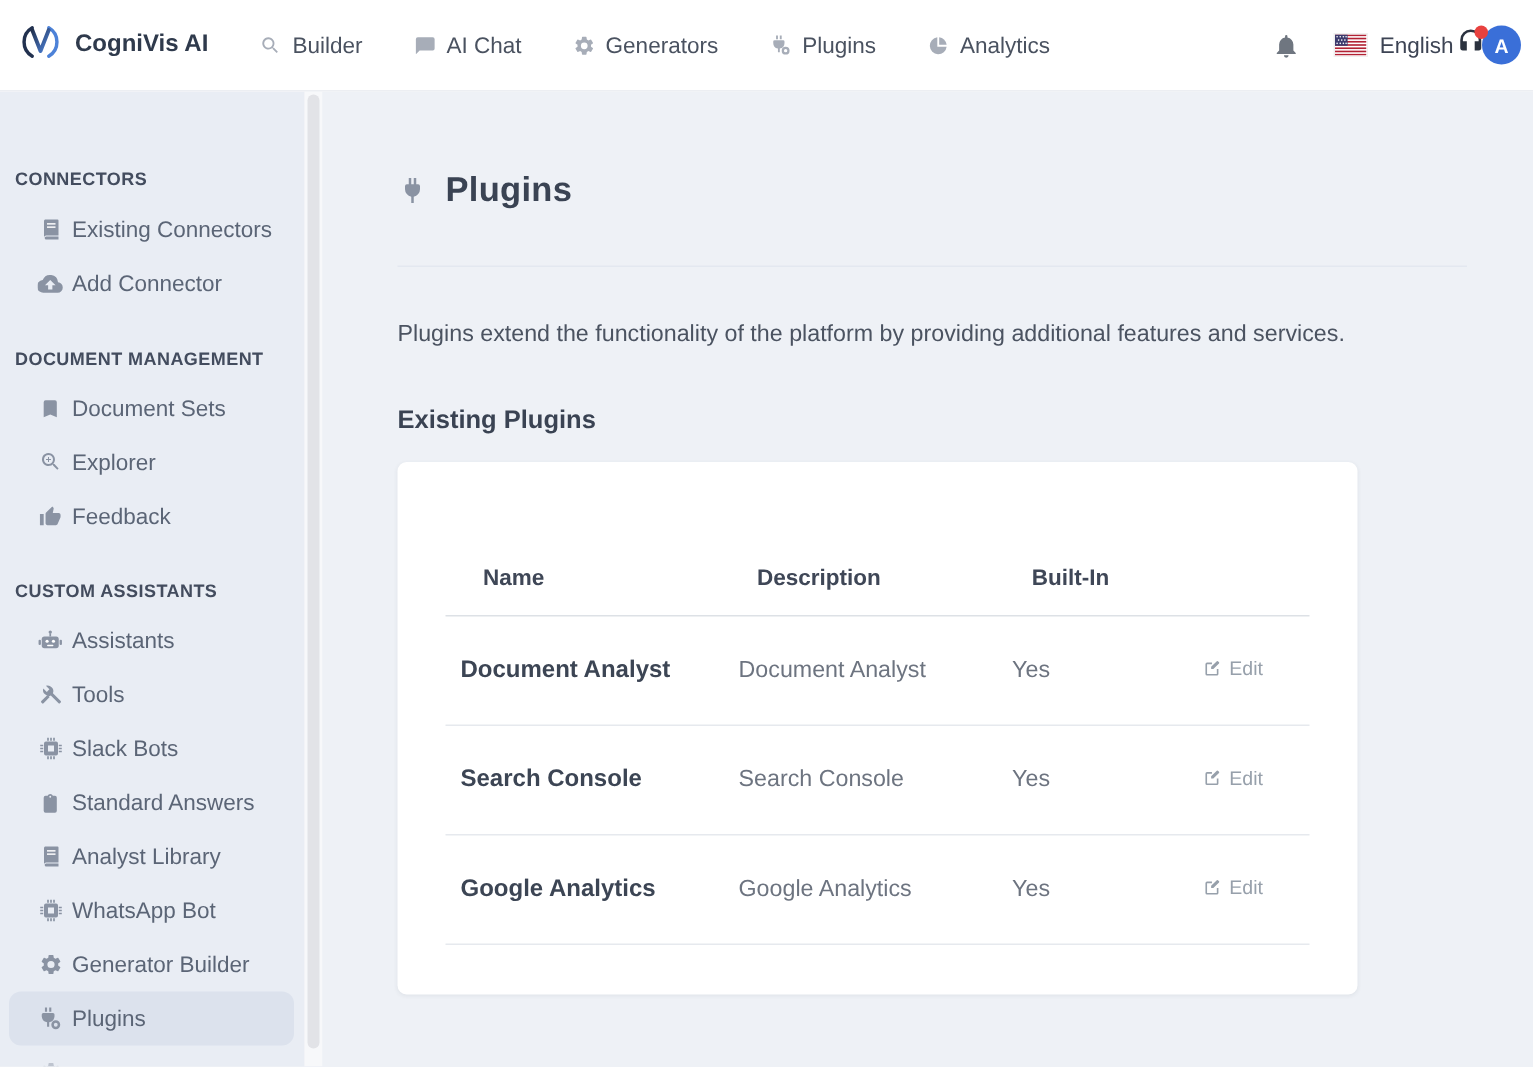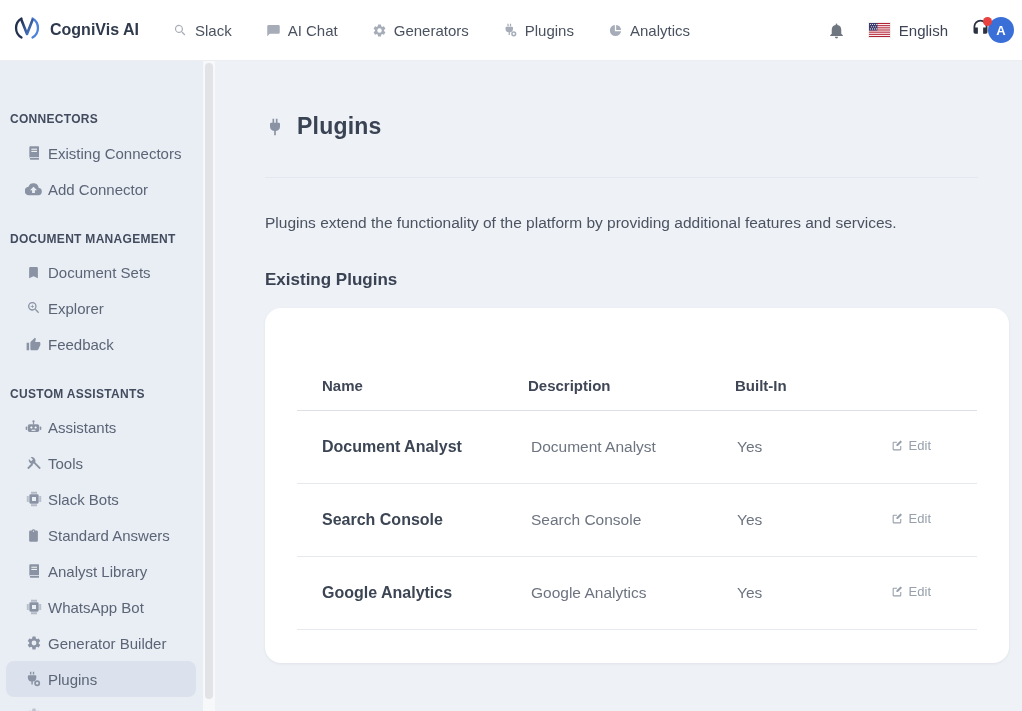--- a/index.html
+++ b/index.html
@@ -10,21 +10,21 @@
   .topbar { position:absolute; top:0; left:0; right:0; height:61px; background:#fff;
             border-bottom:1px solid #eceef2; display:flex; align-items:center; z-index:10; }
   .brand { display:flex; align-items:center; gap:9px; padding-left:13px; width:162px; flex:none; }
   .brand-name { font-size:16px; font-weight:bold; color:#2f3a4c; white-space:nowrap; }
   .mainnav { display:flex; align-items:center; gap:34px; margin-left:11px; }
   .nav-item { display:flex; align-items:center; gap:7px; font-size:15px; color:#4a5260; cursor:pointer; white-space:nowrap; }
   .nav-item .ic { color:#a7adb8; display:flex; }
   .topbar-right { margin-left:auto; display:flex; align-items:center; padding-right:8px; }
   .bell { color:#6f7680; margin-right:23px; display:flex; cursor:pointer; }
   .flag { width:21px; height:14px; margin-right:9px; flex:none; box-shadow:0 0 0 1px rgba(0,0,0,.06); }
-  .lang-label { font-size:15px; color:#3d4454; margin-right:22px; cursor:pointer; }
+  .lang-label { font-size:15px; color:#3d4454; margin-right:1px; cursor:pointer; }
   .user-cluster { position:relative; width:44px; height:34px; }
   .headset { position:absolute; left:0; top:4px; color:#2b323f; }
   .avatar { position:absolute; right:0; top:4px; width:26px; height:26px; border-radius:50%;
             color:#fff; font-size:13px; font-weight:bold; display:flex; align-items:center;
             justify-content:center; z-index:2; cursor:pointer; }
   .red-dot { position:absolute; left:13px; top:4px; width:9px; height:9px; border-radius:50%; z-index:3; }
 
   
   .sidebar { position:absolute; top:61px; left:0; width:203px; bottom:0; background:#e9edf4; overflow:hidden; }
   .sb-inner { padding-top:52px; }
@@ -40,22 +40,22 @@
 
   
   .content { position:absolute; left:215px; top:61px; right:0; bottom:0; background:#eef1f6; }
   .page-head { position:absolute; left:50px; top:52px; display:flex; align-items:center; gap:12px; }
   .page-head .ic { color:#8a93a3; display:flex; }
   .page-title { font-size:23px; font-weight:bold; color:#3a4353; letter-spacing:.2px; }
   .divider { position:absolute; left:50px; right:44px; top:116px; height:1px; background:#e3e8f0; }
   .desc { position:absolute; left:50px; top:153px; font-size:15.5px; color:#4b5361; }
   .subhead { position:absolute; left:50px; top:209px; font-size:17px; font-weight:bold; color:#3a4353; }
 
-  .card { position:absolute; left:50px; top:247px; width:744px; height:355px; background:#fff;
-          border-radius:16px; box-shadow:0 1px 3px rgba(40,50,70,.07); padding:0 32px; }
+  .card { position:absolute; left:50px; top:247px; width:640px; height:355px; background:#fff;
+          border-radius:6px; box-shadow:0 1px 3px rgba(40,50,70,.07); padding:0 32px; }
   .thead { height:103px; display:flex; align-items:flex-end; padding-bottom:16px;
            border-bottom:1px solid #dde1e6; }
   .trow { height:73px; display:flex; align-items:center; border-bottom:1px solid #e6e9ee;justify-content:center; }
   .c-name  { width:209px; } .c-desc  { width:209px; }
   .c-built { width:116px; } .c-action{ width:116px; text-align:right; }
   .thead > div { font-size:15px; font-weight:bold; color:#3f4757; }
   .thead .c-name { padding-left:25px; } .thead .c-desc { padding-left:22px; } .thead .c-built { padding-left:20px; }
   .trow .c-name  { padding-left:10px; font-size:16px; font-weight:bold; color:#3c4554; }
   .trow .c-desc  { padding-left:10px; font-size:15.5px; color:#6d7480; }
   .trow .c-built { padding-left:7px;  font-size:15.5px; color:#6d7480; }
@@ -183,21 +183,21 @@
         </svg></span>
     <span class="brand-name">CogniVis AI</span>
   </div>
   <nav class="mainnav">
     <div class="nav-item">
       <span class="ic">
           <svg width="15" height="15">
             <use href="#i-search"></use>
           </svg>
         </span>
-      <span>Slack</span>
+      <span>Builder</span>
     </div>
     <div class="nav-item">
       <span class="ic">
           <svg width="15" height="15">
             <use href="#i-chat"></use>
           </svg>
         </span>
       <span>AI Chat</span>
     </div>
     <div class="nav-item">

